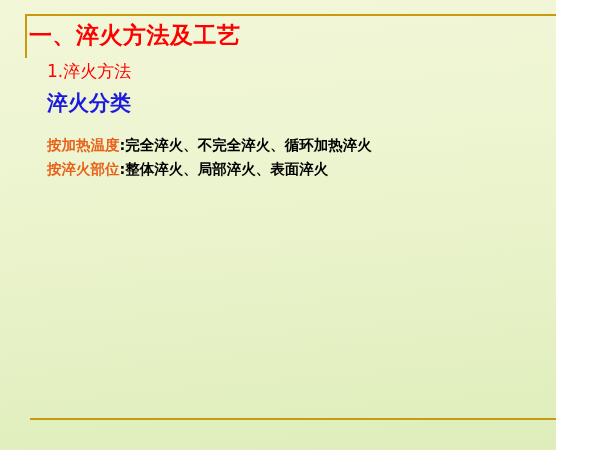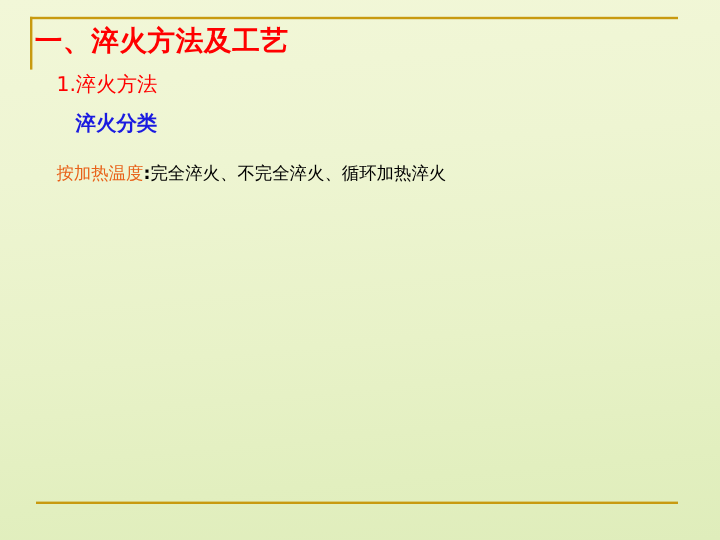--- a/index.html
+++ b/index.html
@@ -9,21 +9,21 @@
   }
   body {
     width: 600px;
     height: 450px;
     overflow: hidden;
     font-family: "DejaVu Sans", "Liberation Sans", sans-serif;
   }
 
   #slide {
     position: relative;
-    width: 600px;
+    width: 556px;
     height: 450px;
     box-sizing: border-box;
     background: linear-gradient(175deg, #f2f7d8 0%, #eef5d2 30%, #e8f2c8 62%, #e2efbf 85%, #dfedbb 100%);
     overflow: hidden;
   }
 
   
   .rule-top {
     position: absolute;
     left: 25px;
@@ -66,25 +66,25 @@
     left: 47px;
     top: 60px;
     color: #ff0000;
     font-weight: normal;
     font-size: 17px;
     line-height: 22px;
     white-space: nowrap;
   }
   .title-sub2 {
     position: absolute;
-    left: 63px;
+    left: 47px;
     top: 92px;
     color: #1a1ae0;
     font-weight: bold;
-    font-size: 17px;
+    font-size: 21px;
     line-height: 22px;
     white-space: nowrap;
   }
 
   
   .body-list {
     position: absolute;
     left: 18px;
     top: 135px;
     width: 570px;
@@ -108,41 +108,42 @@
     left: 4px;
     top: 6px;
     width: 7px;
     height: 7px;
     background: #d9a825;
     transform: rotate(45deg);
   }
 
   .lbl {
     color: #e8621a;
-    font-weight: normal;
+    font-weight: bold;
   }
   .colon {
     color: #000000;
     font-weight: bold;
   }
   .val {
     color: #000000;
-    font-weight: normal;
+    font-weight: bold;
   }
 </style>
 </head>
 <body>
 
 <div id="slide">
 
   <div class="rule-vert"></div>
   <div class="rule-top"></div>
 
   <div class="title-main">一、淬火方法及工艺</div>
   <div class="title-sub1">1.淬火方法</div>
   <div class="title-sub2">淬火分类</div>
 
   <div class="body-list">
       <div class="entry indent-a"><span class="lbl">按加热温度</span><span class="colon">:</span><span class="val">完全淬火、不完全淬火、循环加热淬火</span></div>
+      <div class="entry indent-a"><span class="lbl">按淬火部位</span><span class="colon">:</span><span class="val">整体淬火、局部淬火、表面淬火</span></div>
     </div>
 
   <div class="rule-bottom"></div>
 </div>
 
 </body></html>

